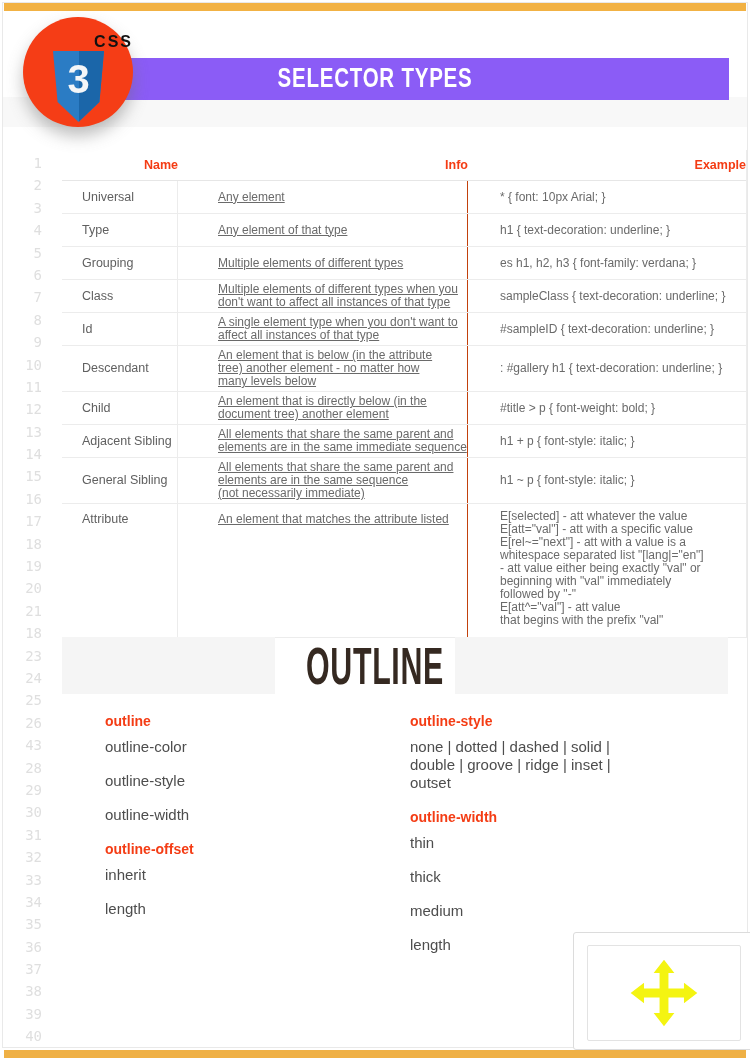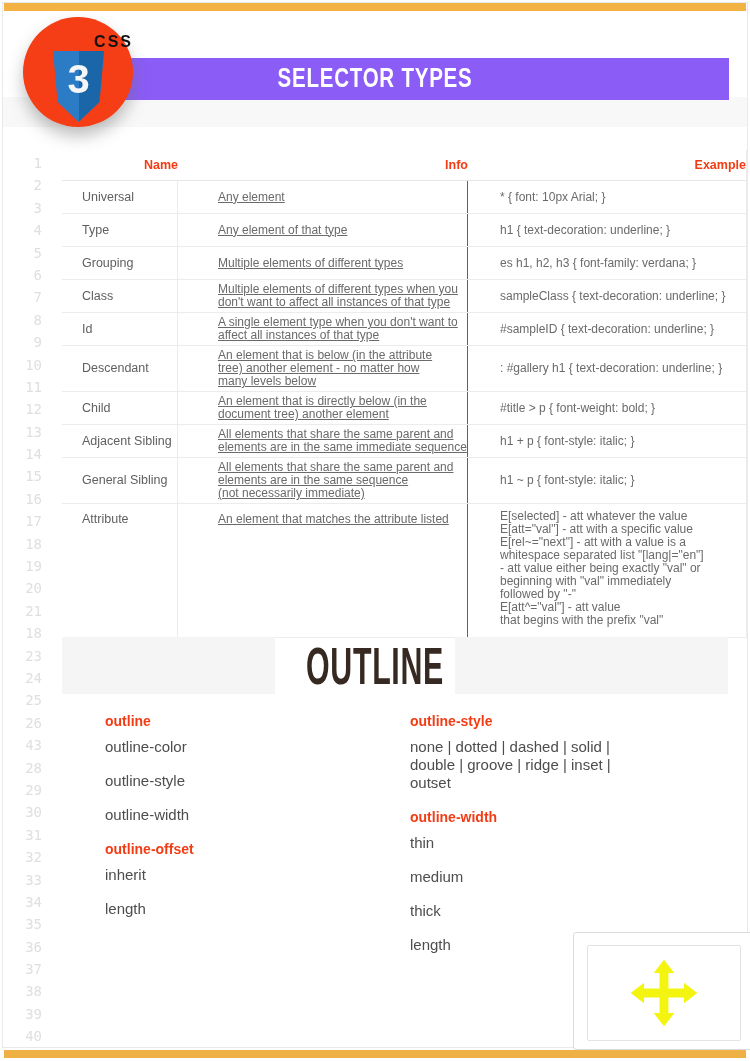--- a/index.html
+++ b/index.html
@@ -236,22 +236,22 @@
   </div>
 
 <div class="ocol right">
 
 <div class="o-item red">outline-style</div>
     <div class="o-item normal">none | dotted | dashed | solid |
 double | groove | ridge | inset |
 outset</div>
     <div class="o-item red">outline-width</div>
     <div class="o-item normal">thin</div>
+    <div class="o-item normal">thick</div>
     <div class="o-item normal">medium</div>
-    <div class="o-item normal">thick</div>
     <div class="o-item normal">length</div>
   </div>
 
 <div class="move-outer">
   <div class="move-inner">
     <svg width="74" height="74" viewBox="0 0 100 100">
       <path fill="#f4f411" d="M50 5 L64 23 L56 23 L56 44 L77 44 L77 36 L95 50 L77 64 L77 56 L56 56 L56 77 L64 77 L50 95 L36 77 L44 77 L44 56 L23 56 L23 64 L5 50 L23 36 L23 44 L44 44 L44 23 L36 23 Z"></path>
     </svg>
   </div>
 </div>

